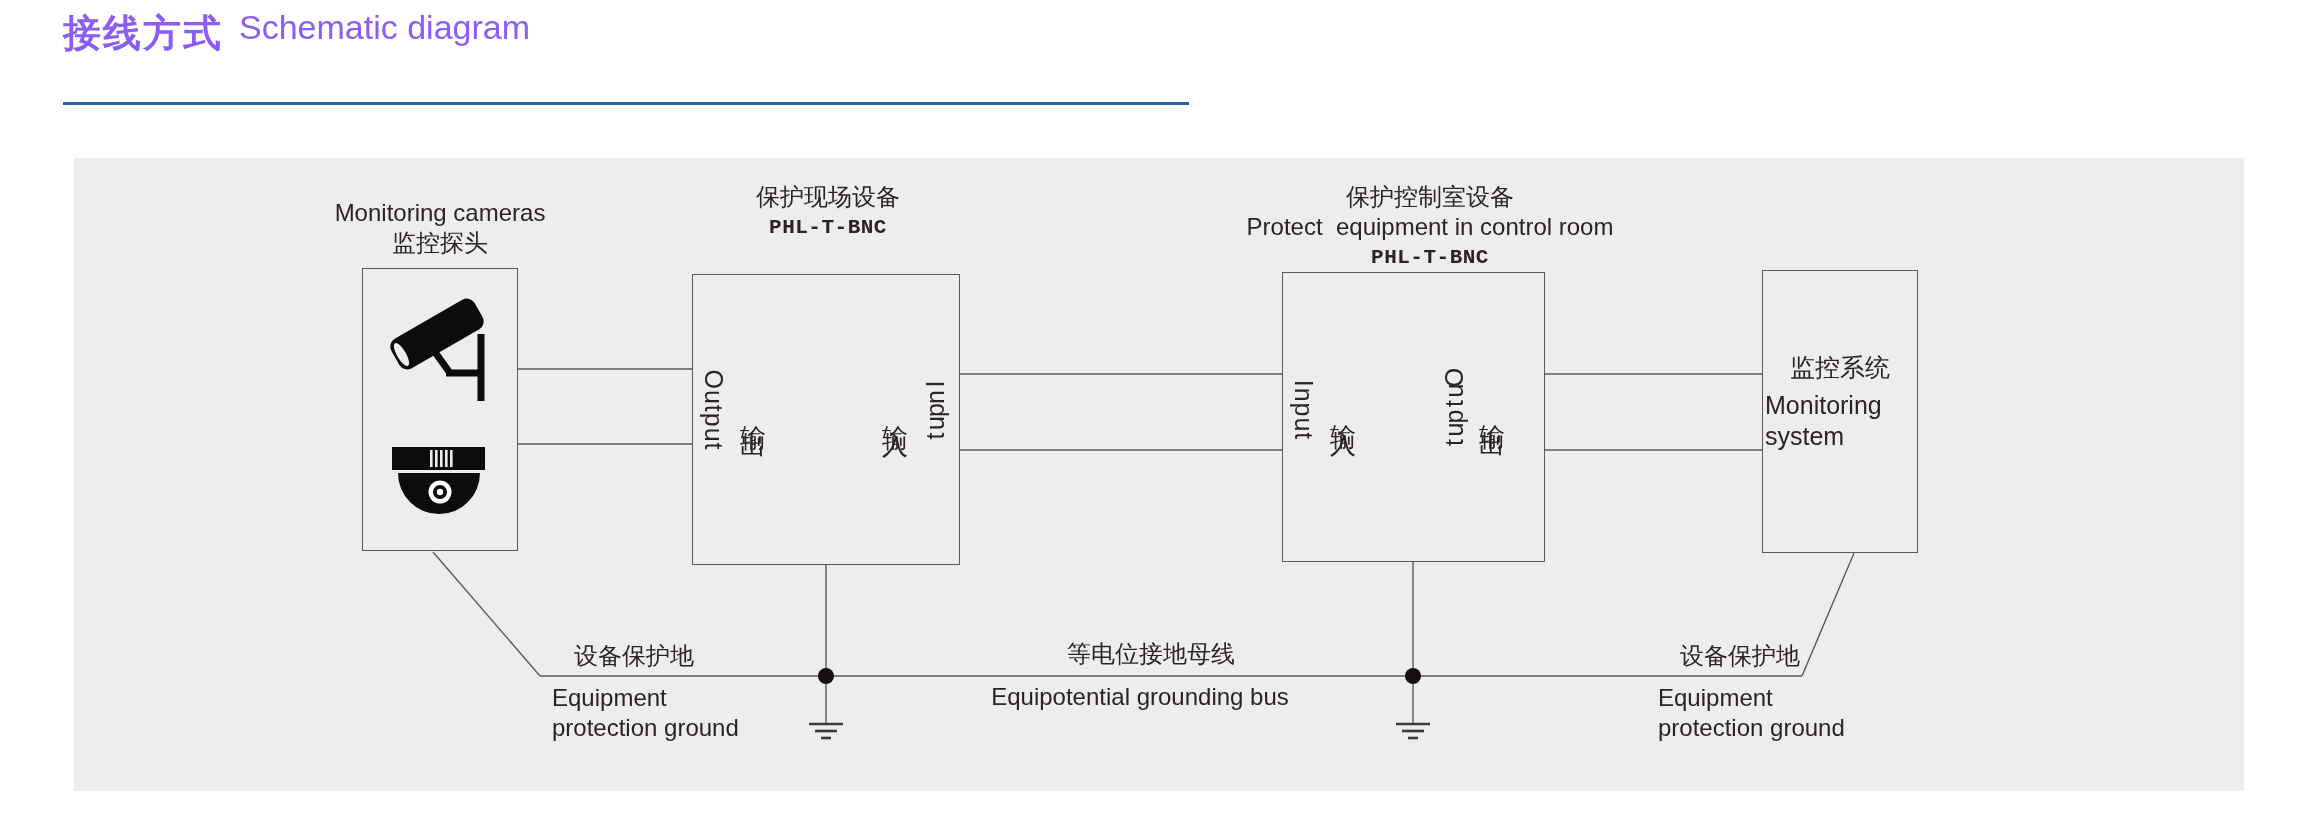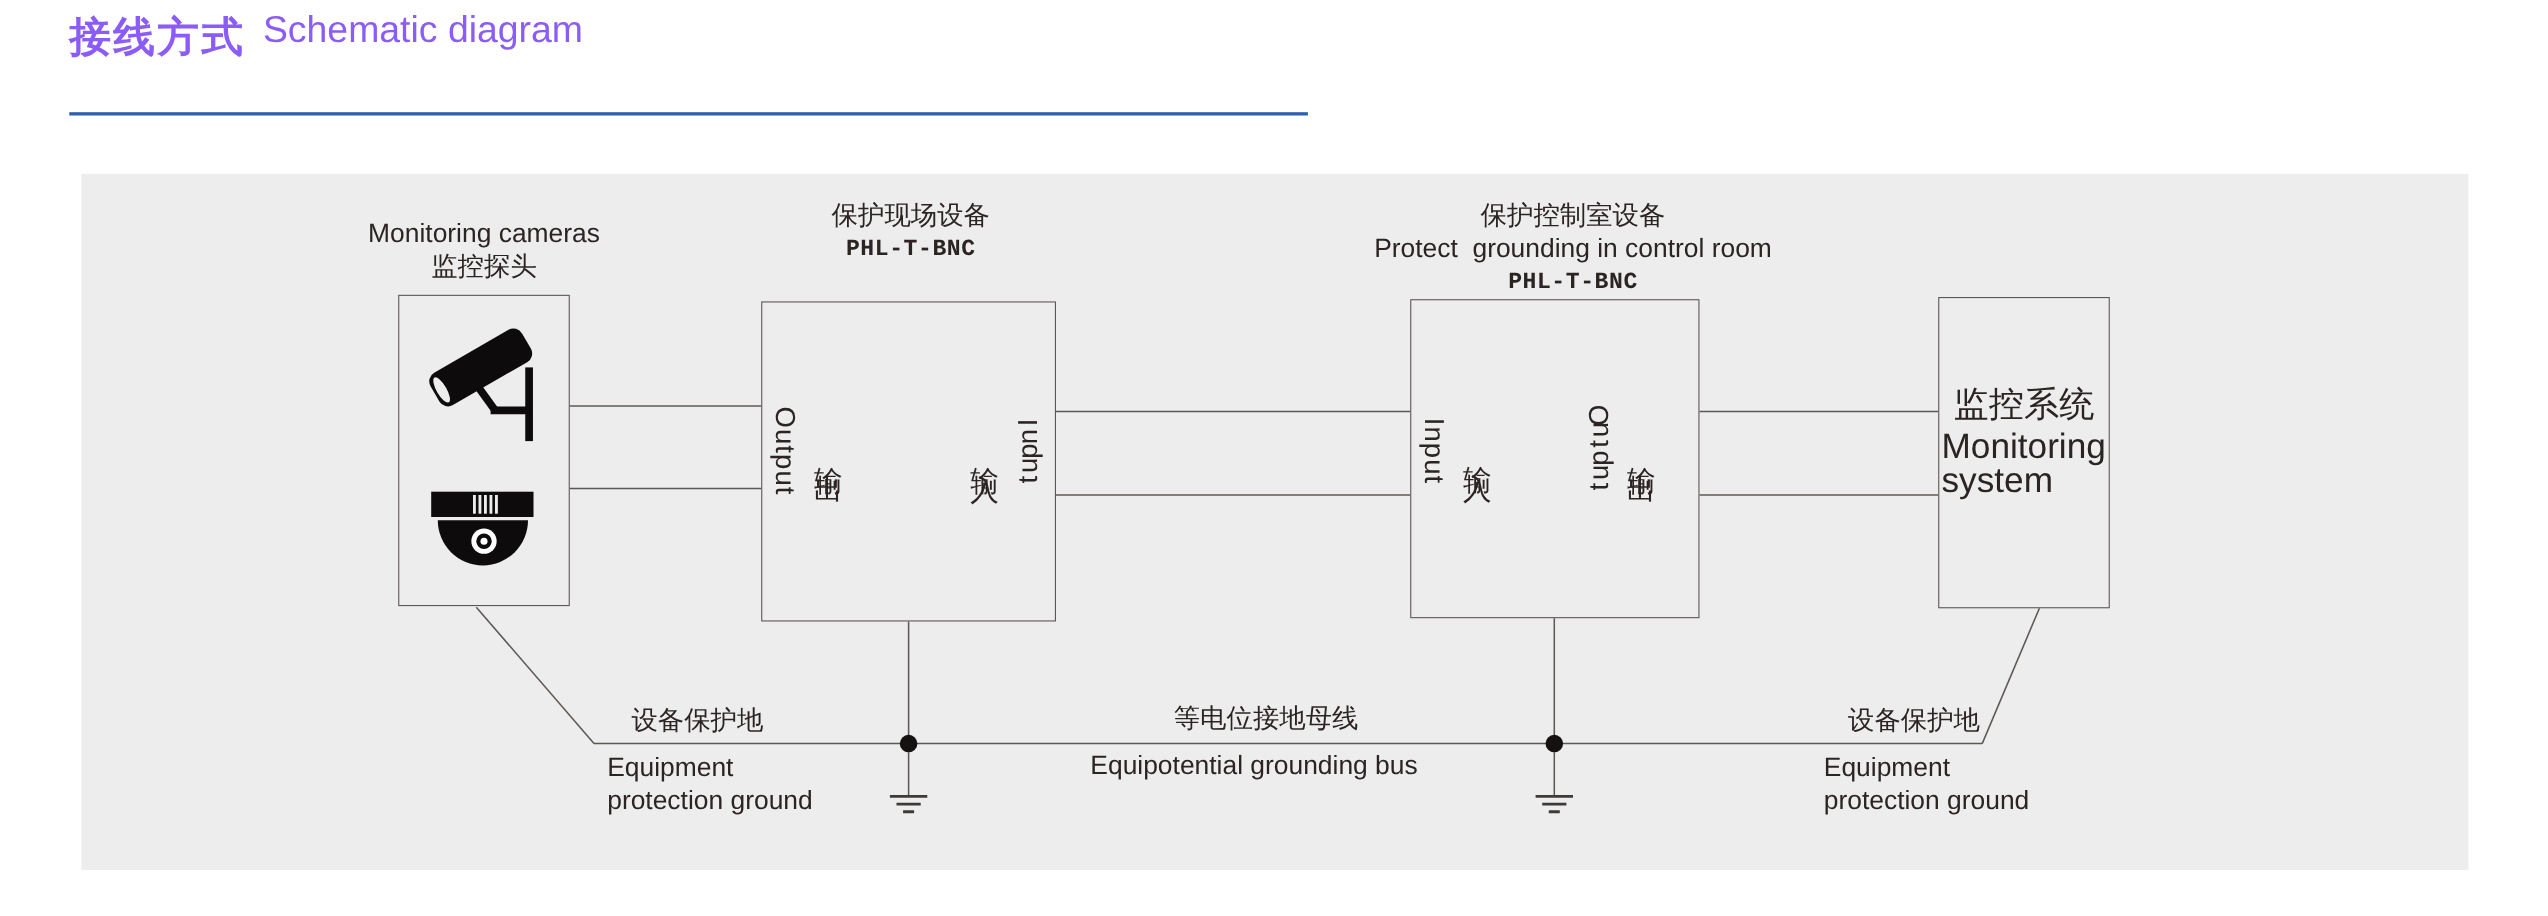--- a/index.html
+++ b/index.html
@@ -24,21 +24,21 @@
 
   
   .hdr{position:absolute;text-align:center;line-height:30px;font-size:24px;}
   .hdr .model{font-family:Liberation Mono, monospace;font-size:21px;font-weight:600;letter-spacing:0.5px;margin-top:1px;}
   #camera-labels{left:280px;top:198px;width:320px;}
   #spd1-labels{left:628px;top:182px;width:400px;}
   #spd2-labels{left:1150px;top:182px;width:560px;}
   .ws-pre{white-space:pre-wrap;}
 
   
-  #monitor-text{position:absolute;left:1762px;top:352px;width:156px;font-size:32px;line-height:31px;}
+  #monitor-text{position:absolute;left:1762px;top:352px;width:156px;font-size:25px;line-height:31px;}
   #monitor-text .zh{text-align:center;margin-bottom:7px;}
   #monitor-text .en{padding-left:3px;}
 
   
   .port-pair{position:absolute;display:flex;align-items:center;gap:9px;transform:translate(-50%,-50%);}
   .cw{writing-mode:vertical-rl;text-orientation:sideways;font-size:25px;letter-spacing:1px;}
   .ccw{display:flex;flex-direction:column;align-items:center;font-size:25px;}
   .ccw span{display:flex;align-items:center;justify-content:center;width:1em;height:13px;transform:rotate(-90deg);}
   .vzh{writing-mode:vertical-rl;text-orientation:upright;font-size:26px;letter-spacing:7px;}
 
@@ -77,21 +77,21 @@
     <div>监控探头</div>
   </div>
 
   <div id="spd1-labels" class="hdr">
     <div>保护现场设备</div>
     <div class="model">PHL-T-BNC</div>
   </div>
 
   <div id="spd2-labels" class="hdr">
     <div>保护控制室设备</div>
-    <div class="ws-pre">Protect  grounding in control room</div>
+    <div class="ws-pre">Protect  equipment in control room</div>
     <div class="model">PHL-T-BNC</div>
   </div>
 
   <div class="port-pair" style="left:735px;top:410px;">
     <span class="cw">Output</span>
     <span class="vzh">输出</span>
   </div>
   <div class="port-pair" style="left:913px;top:410px;">
     <span class="vzh">输入</span>
     <span class="ccw">

